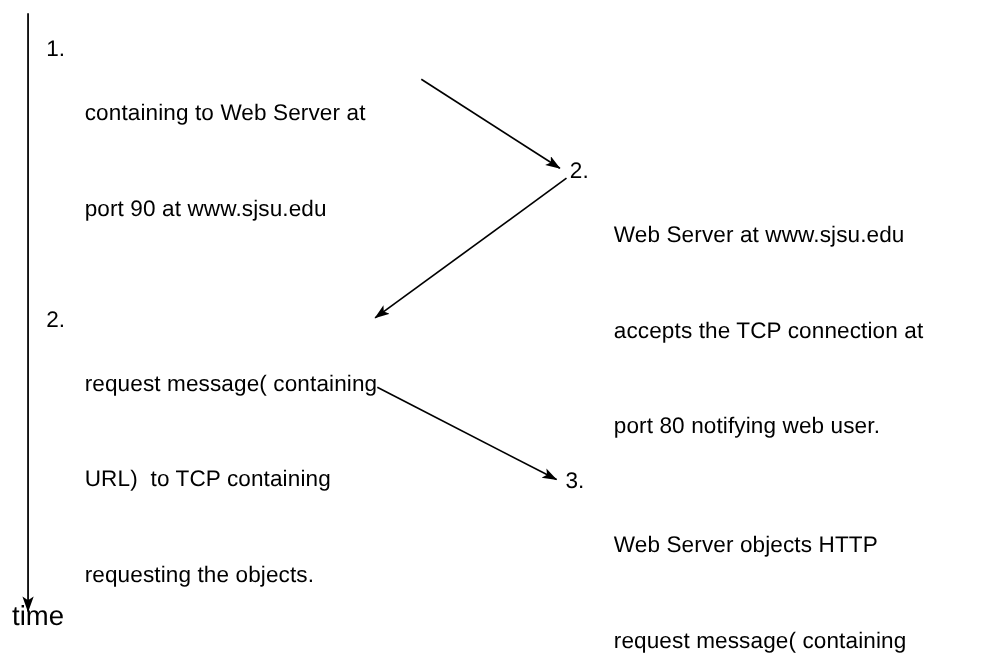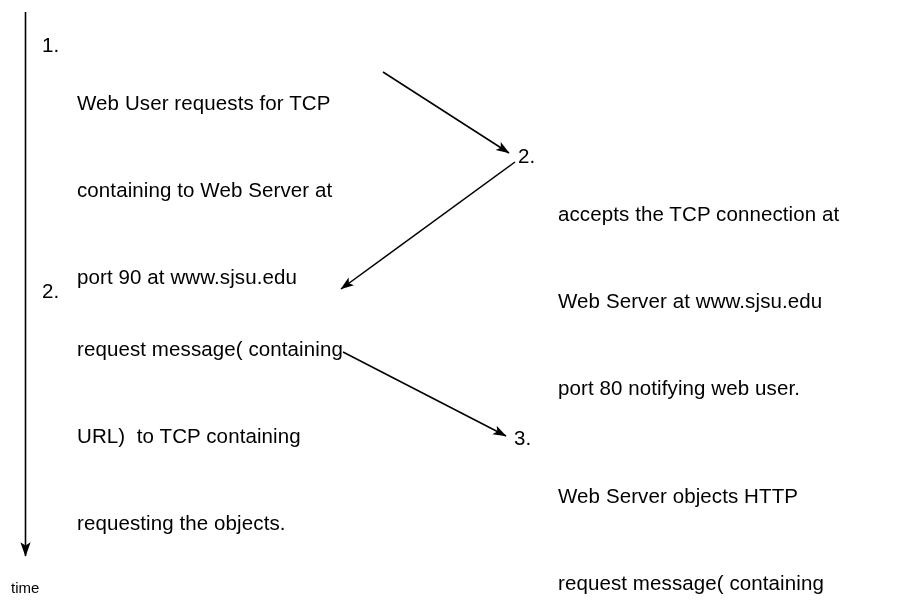--- a/index.html
+++ b/index.html
@@ -50,22 +50,22 @@
   #block-2 { left: 518px; top: 141px; }
   #block-2 .step-number { width: 40px; }
   #block-3 { left: 42px;  top: 276px; }
   #block-3 .step-number { width: 35px; }
   #block-4 { left: 514px; top: 423px; }
   #block-4 .step-number { width: 44px; }
 
   #time-label {
     position: absolute;
     left: 11px;
-    top: 576px;
-    font-size: 15px;
+    top: 548px;
+    font-size: 25px;
     line-height: 24px;
     white-space: pre;
   }
 </style>
 </head>
 <body>
 
 <div id="canvas">
 
   <svg id="arrow-layer" viewBox="0 0 898 600">
@@ -80,31 +80,30 @@
     <line x1="383" y1="72" x2="509" y2="153" stroke="#000000" stroke-width="1.5" marker-end="url(#ah)"></line>
 
     <line x1="515" y1="162" x2="341" y2="289" stroke="#000000" stroke-width="1.5" marker-end="url(#ah)"></line>
 
     <line x1="343" y1="352" x2="506" y2="436" stroke="#000000" stroke-width="1.5" marker-end="url(#ah)"></line>
   </svg>
 
   <div class="step-block" id="block-1">
     <span class="step-number">1.</span>
     <span class="step-lines">
-      <div class="step-line">Web User requests for TCP</div>
       <div class="step-line">containing to Web Server at</div>
       <div class="step-line">port 90 at www.sjsu.edu</div>
     </span>
   </div>
 
   <div class="step-block" id="block-2">
     <span class="step-number">2.</span>
     <span class="step-lines">
+      <div class="step-line">Web Server at www.sjsu.edu</div>
       <div class="step-line">accepts the TCP connection at</div>
-      <div class="step-line">Web Server at www.sjsu.edu</div>
       <div class="step-line">port 80 notifying web user.</div>
     </span>
   </div>
 
   <div class="step-block" id="block-3">
     <span class="step-number">2.</span>
     <span class="step-lines">
       <div class="step-line">request message( containing</div>
       <div class="step-line">URL)  to TCP containing</div>
       <div class="step-line">requesting the objects.</div>

